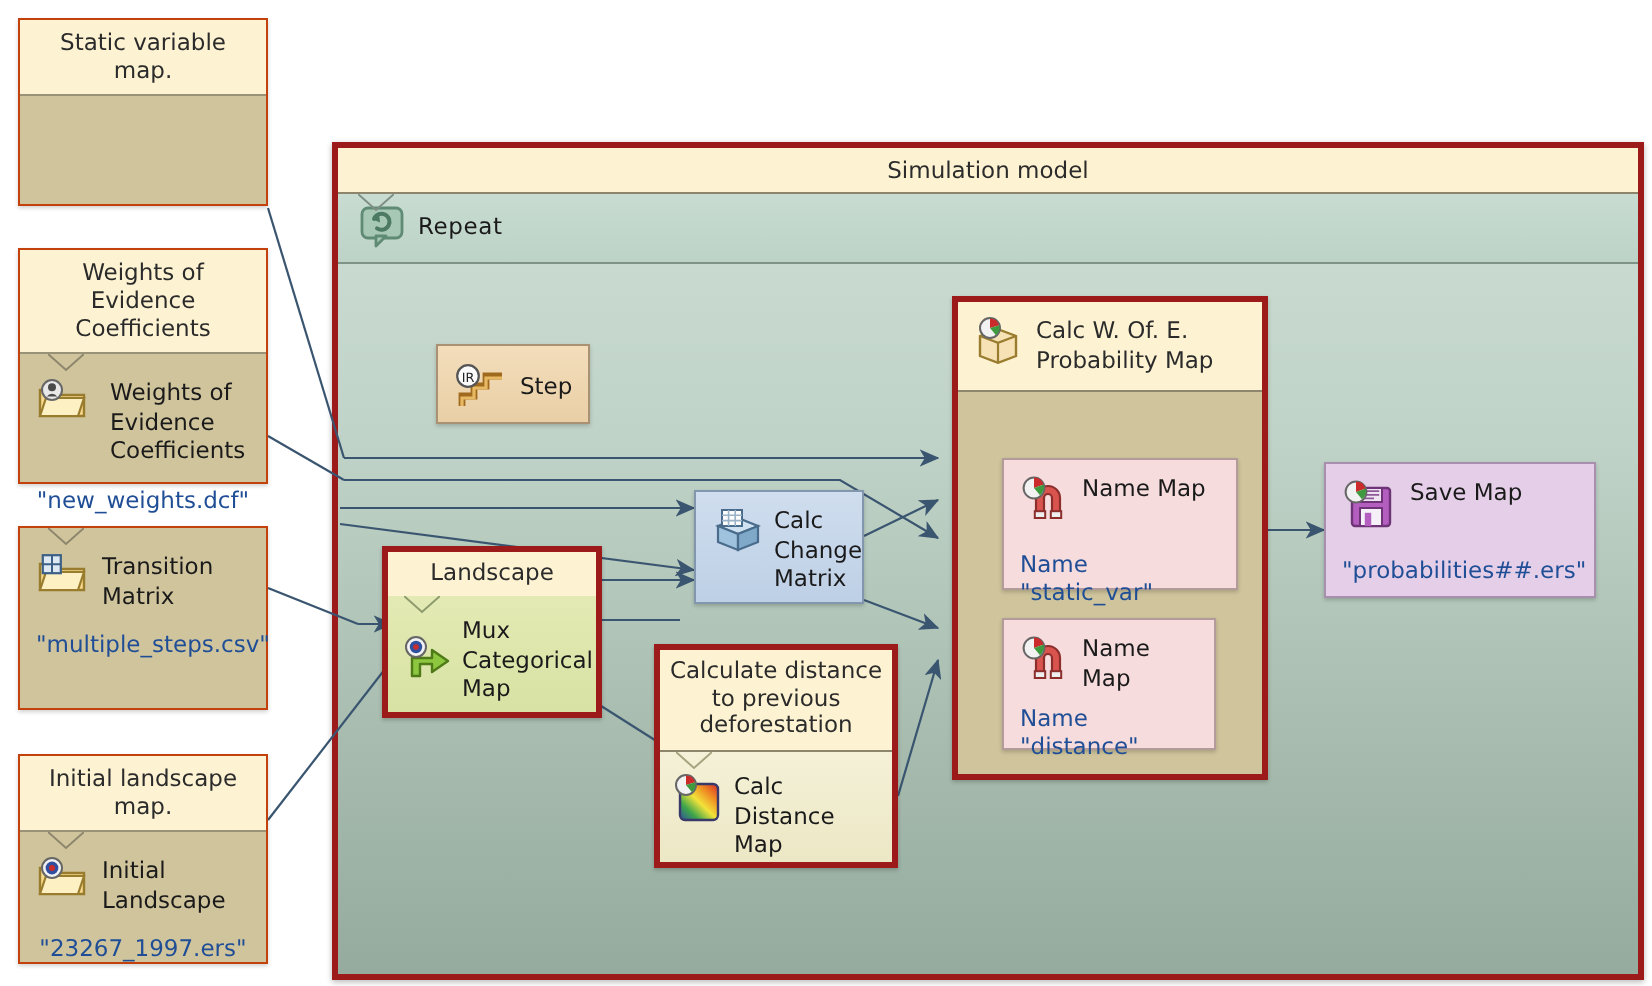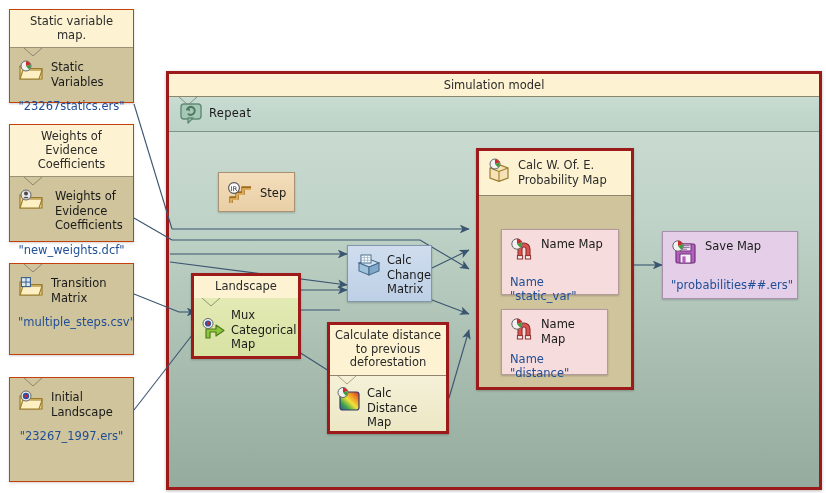--- a/index.html
+++ b/index.html
@@ -120,40 +120,20 @@
       <path d="M432 300 L469 314" marker-end="url(#ah)"></path>
 
       <path d="M449 398 L469 330" marker-end="url(#ah)"></path>
 
       <path d="M634 265 L662 265" marker-end="url(#ah)"></path>
     </g>
   </svg>
 
   <div class="node grp" style="left:9px;top:9px;width:125px;height:94px;">
     <div class="cap">Static variable map.</div>
-    <div class="body">
-      <div class="notch">
-        <svg width="18" height="9" viewBox="0 0 18 9">
-            <path d="M0 0 L9 8 L18 0" fill="none" stroke="#8d866c" stroke-width="1"></path>
-          </svg>
-      </div>
-      <div class="rowicon" style="margin-top:5px;">
-        <span class="icn">
-          <svg width="26" height="24" viewBox="0 0 26 24">
-            <path d="M2 7 L10 7 L12 9.5 L24 9.5 L24 20 L2 20 Z" fill="#f6d98c" stroke="#9a7c2e" stroke-width="1.2"></path>
-            <path d="M5 11 L24 11 L21 20 L2 20 Z" fill="#fdf0c3" stroke="#9a7c2e" stroke-width="1.1"></path>
-            <circle cx="8" cy="7" r="5" fill="#f2f2f2" stroke="#666" stroke-width="1"></circle>
-            <path d="M8 2.2 A5 5 0 0 1 12.6 5.6 L8 7 Z" fill="#cc2b2b"></path>
-            <path d="M12.6 5.6 A5 5 0 0 1 11 10.6 L8 7 Z" fill="#3f9a3f"></path>
-          </svg>
-        </span>
-        <span class="lbl"><span>Static</span><br><span>Variables</span></span>
-      </div>
-      <div class="val">"23267statics.ers"</div>
-    </div>
   </div>
 
   <div class="node grp" style="left:9px;top:124px;width:125px;height:118px;">
     <div class="cap"><span>Weights of Evidence</span><br><span>Coefficients</span></div>
     <div class="body">
       <div class="notch">
         <svg width="18" height="9" viewBox="0 0 18 9">
             <path d="M0 0 L9 8 L18 0" fill="none" stroke="#8d866c" stroke-width="1"></path>
           </svg>
       </div>
@@ -189,20 +169,21 @@
             <path d="M8 2.6 L8 11.6 M3.4 7.1 L12.4 7.1" stroke="#3c5f86" stroke-width="1"></path>
           </svg>
         </span>
         <span class="lbl"><span>Transition</span><br><span>Matrix</span></span>
       </div>
       <div class="val">"multiple_steps.csv"</div>
     </div>
   </div>
 
   <div class="node grp" style="left:9px;top:377px;width:125px;height:105px;">
+    <div class="cap"><span>Initial landscape</span><br><span>map.</span></div>
     <div class="body">
       <div class="notch">
         <svg width="18" height="9" viewBox="0 0 18 9">
             <path d="M0 0 L9 8 L18 0" fill="none" stroke="#8d866c" stroke-width="1"></path>
           </svg>
       </div>
       <div class="rowicon" style="margin-top:5px;">
         <span class="icn">
           <svg width="26" height="24" viewBox="0 0 26 24">
             <path d="M2 7 L10 7 L12 9.5 L24 9.5 L24 20 L2 20 Z" fill="#f6d98c" stroke="#9a7c2e" stroke-width="1.2"></path>

